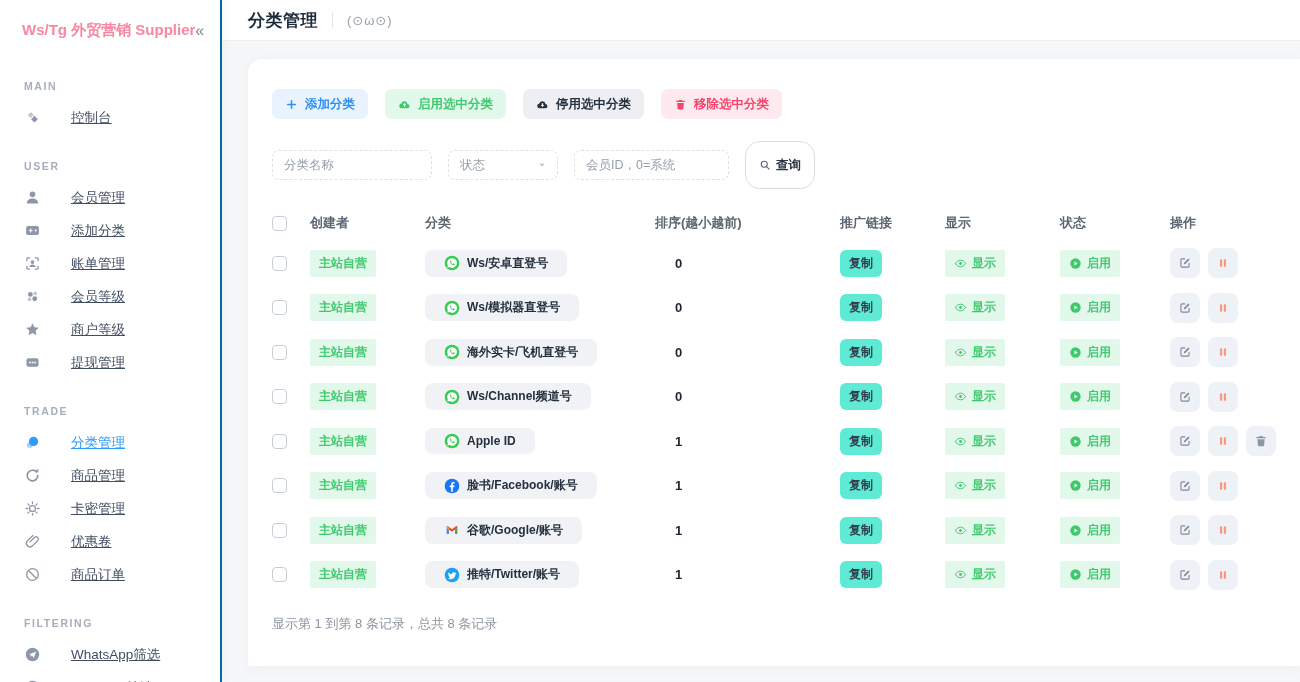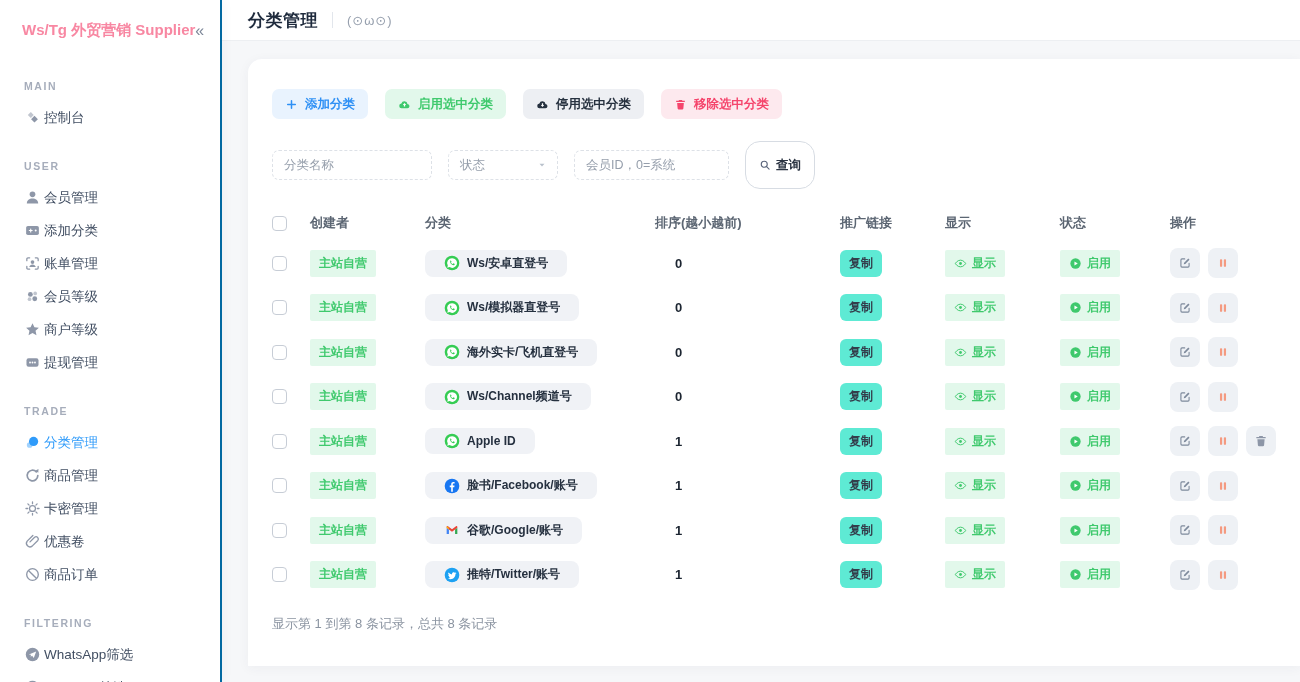--- a/index.html
+++ b/index.html
@@ -12,22 +12,22 @@
   svg { display:block; }
 
   
   .sidebar { width:222px; min-width:222px; background:#fff; border-right:2px solid #0369a1;
              box-shadow:2px 0 10px rgba(40,50,70,.04); z-index:2; }
   .side-head { display:flex; align-items:center; justify-content:space-between; padding:21px 20px 4px 22px; }
   .side-title { color:#f887a2; font-weight:bold; font-size:15px; white-space:nowrap; }
   .collapse { color:#7d8798; font-size:16px; cursor:pointer; line-height:1; }
   .nav { padding-top:10px; }
   .nav-label { font-size:10.5px; color:#a6adbb; letter-spacing:1.6px; font-weight:bold; margin:26px 0 9px 24px; }
-  .nav-item { display:flex; align-items:center; gap:3px; padding:7.5px 0 7.5px 24px; font-size:13.5px;
-              color:#414e62; cursor:pointer; }
+  .nav-item { display:flex; align-items:center; gap:30px; padding:7.5px 0 7.5px 24px; font-size:13.5px;
+              color:#414e62; cursor:pointer;text-decoration:underline; }
   .nav-icon svg { width:17px; height:17px; color:#8e97a8; }
   .nav-item.active, .nav-item.active .nav-text { color:#2f9bfa; }
   .nav-item.active .nav-icon svg { color:#2f9bfa; }
 
   
   .main { flex:1; display:flex; flex-direction:column; min-width:0; }
   .topbar { height:55px; background:#fff; border-bottom:1px solid #f1f2f5; display:flex; align-items:center; padding-left:26px; }
   .offline { display:flex; align-items:center; gap:6px; color:#ee2c55; font-size:13px; font-weight:bold; }
   .offline svg { width:13px; height:13px; }
   .titlebar { height:41px; background:#fff; border-bottom:1px solid #edeff2; display:flex; align-items:center; padding-left:26px; }

